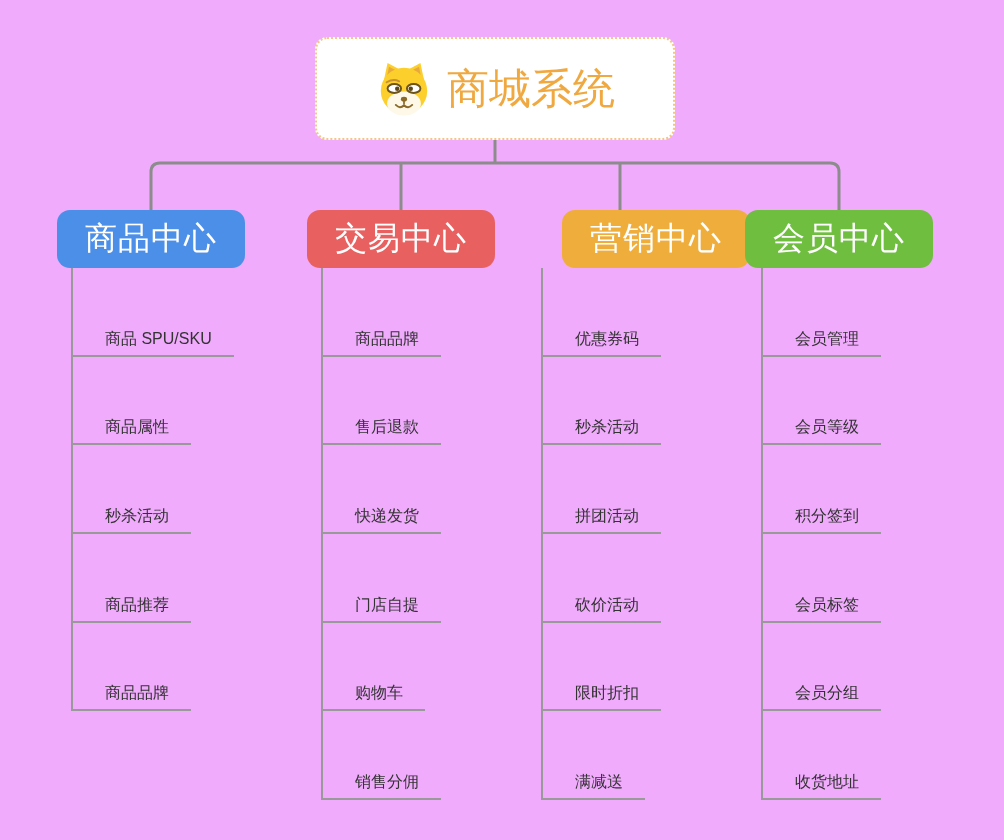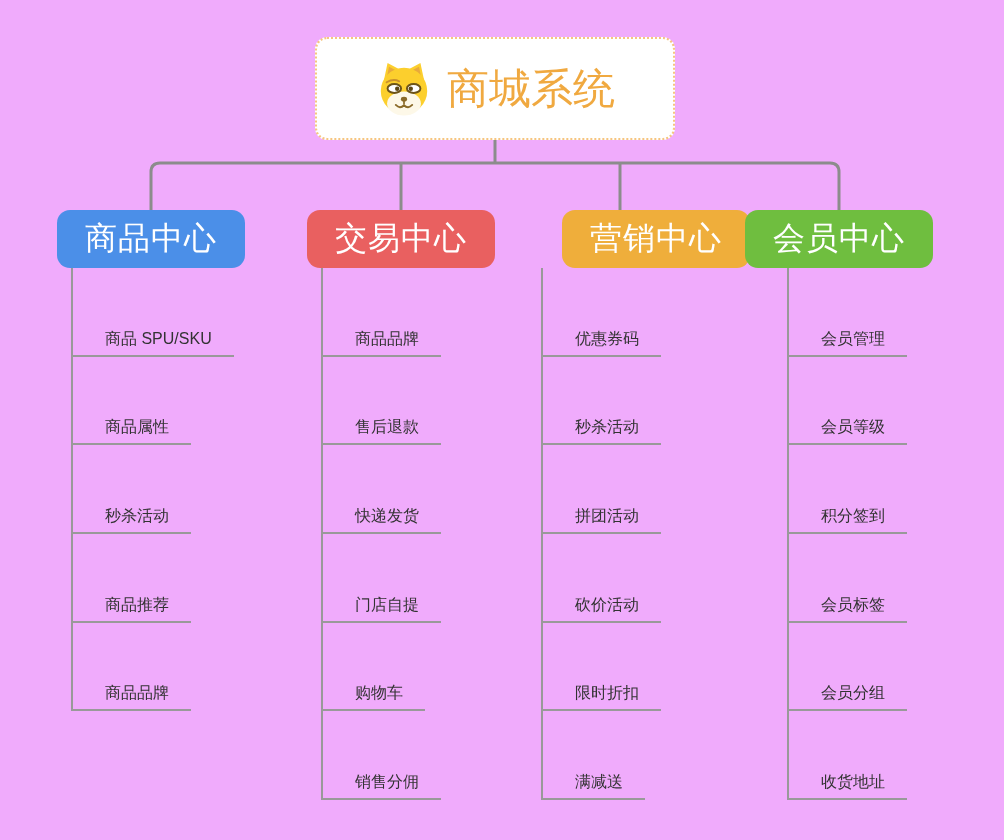--- a/index.html
+++ b/index.html
@@ -54,21 +54,21 @@
   .branch-member    { left: 745px; background: #6fbe3f; }
   
   .child-column {
     position: absolute; top: 268px;
     border-left: 2px solid #999999;
     z-index: 1;
   }
   .col-product   { left: 71px; }
   .col-trade     { left: 321px; }
   .col-marketing { left: 541px; }
-  .col-member    { left: 787px; text-align: right; }
+  .col-member    { left: 761px; text-align: right; }
   .leaf-node {
     height: 88.7px;
     display: flex;
     align-items: flex-end;
     width: fit-content;
     border-bottom: 2px solid #999999;
     padding: 0 22px 5px 32px;
     font-size: 16px;
     color: #333333;
     white-space: nowrap;

